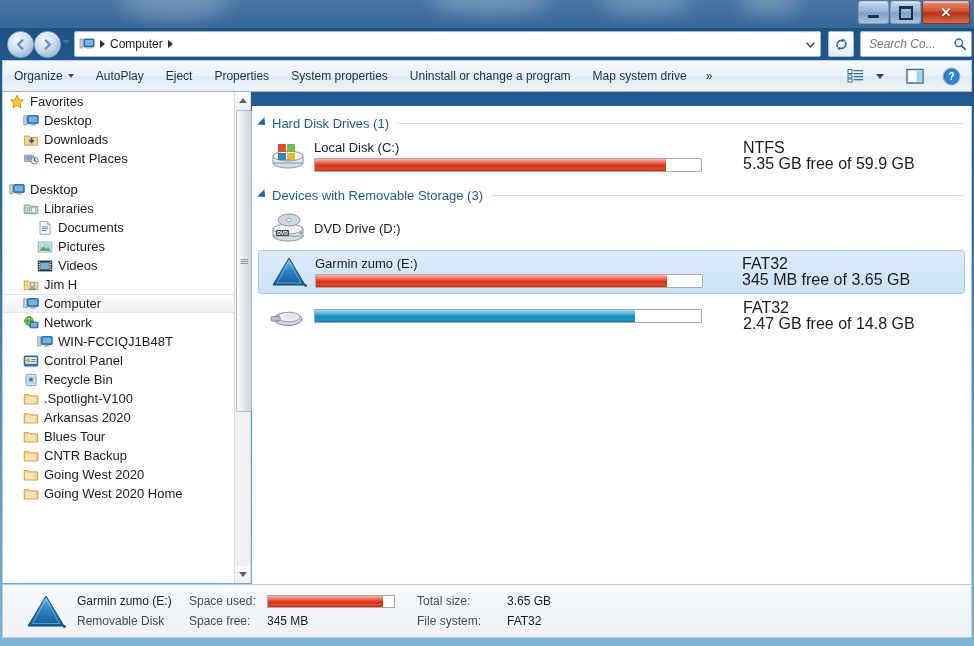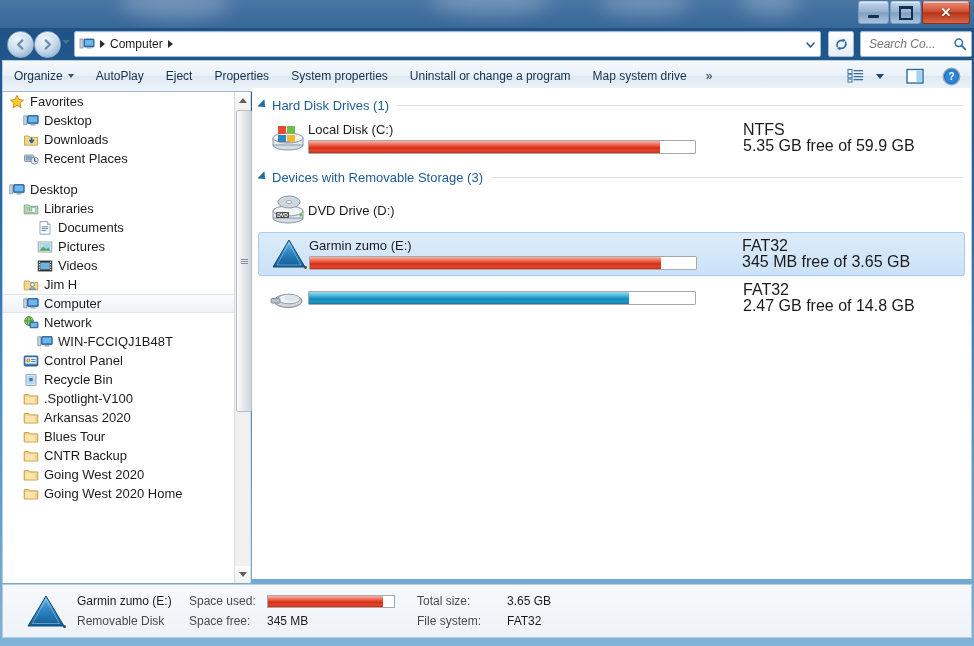--- a/index.html
+++ b/index.html
@@ -184,21 +184,21 @@
     position: absolute; left: 1px; top: 18px;
     width: 14px; height: 300px;
     background: linear-gradient(90deg,#fdfdfd,#e2e5e9 55%,#d2d6da);
     border: 1px solid #b6bcc3; border-radius: 2px;
     display:flex;align-items:center;justify-content:center;
   }
   .gripline { width: 7px; height:1px; background:#8b9199; margin:1px 0;}
 
   
   #content {
-    position: absolute; left: 252px; top: 88px;
+    position: absolute; left: 252px; top: 106px;
     width: 720px; height: 491px;
     background: #ffffff;
     border-right: 1px solid #b8cde0;
     box-sizing: border-box;
     overflow: hidden;
   }
   .grouphdr {
     display: flex; align-items: center;
     height: 22px; margin-top: 6px; padding-left: 8px;
   }
@@ -217,21 +217,21 @@
     margin: 0 6px;
     display: flex; align-items: center;
     box-sizing: border-box;
   }
   .driverow.selected {
     background: linear-gradient(180deg, #dcebfa 0%, #cbe2f7 100%);
     border: 1px solid #a6ccec;
     border-radius: 3px;
   }
   .driveicon { width: 40px; height: 40px; margin-left: 10px; flex:0 0 40px; display:flex;align-items:center;justify-content:center; }
-  .drivemid { margin-left: 0; width: 400px; }
+  .drivemid { margin-left: 6px; width: 400px; }
   .drivename { font-size: 13px; color: #1b1b1b; margin-bottom: 3px; }
   .bar {
     width: 388px; height: 14px;
     background: #ffffff;
     border: 1px solid #a8a8a8;
     box-sizing: border-box;
     position: relative;
     border-radius: 1px;
   }
   .barfill {

